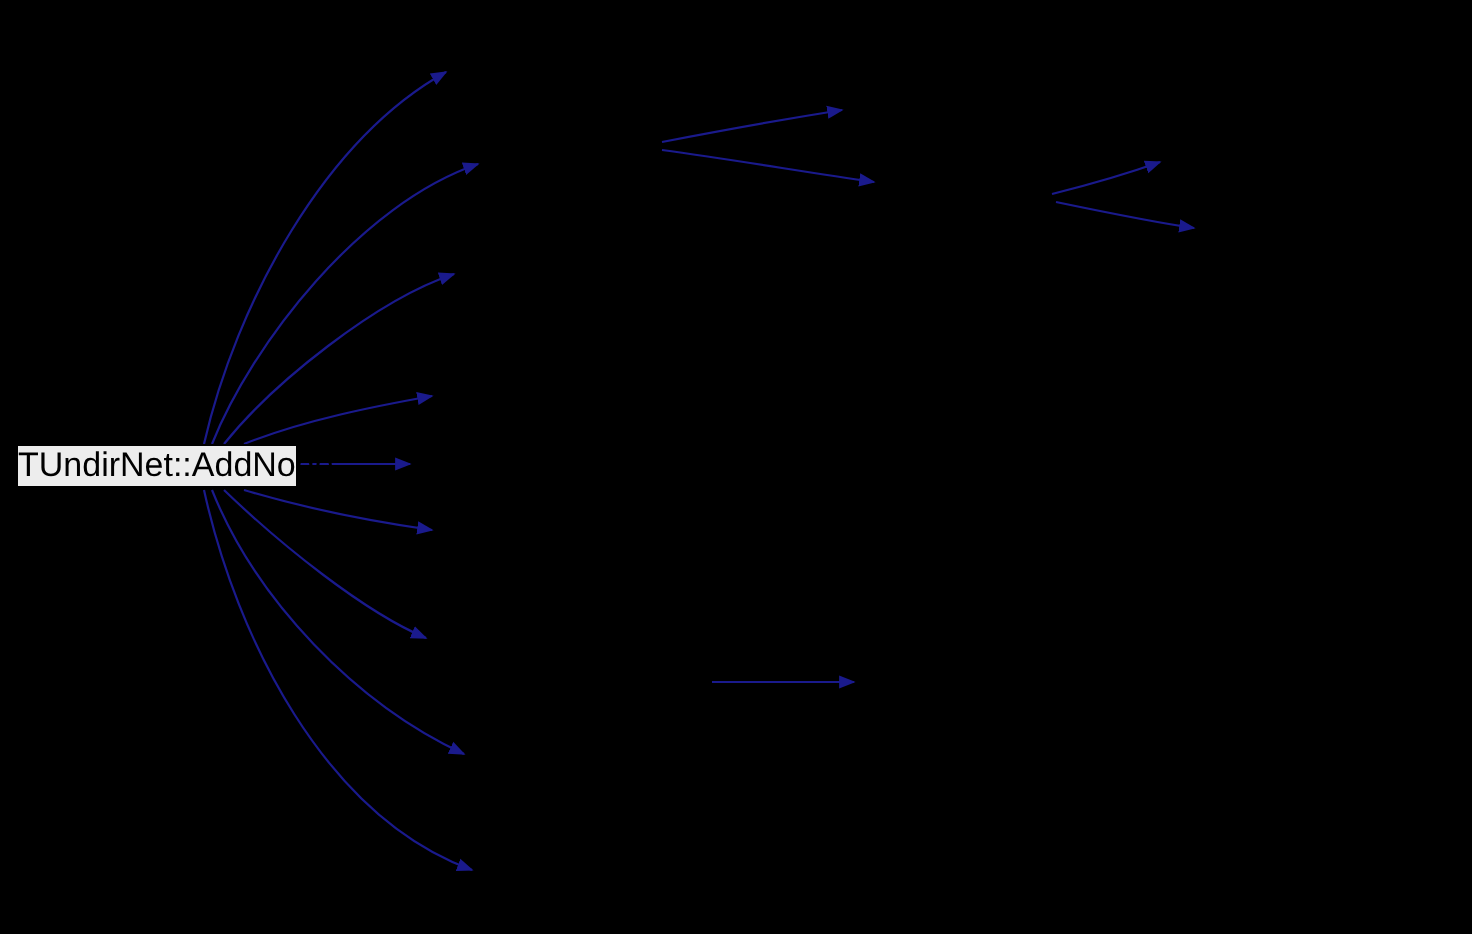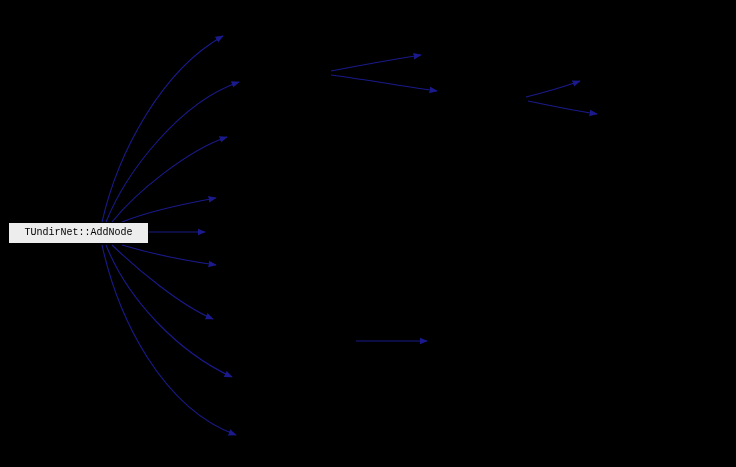--- a/index.html
+++ b/index.html
@@ -28,26 +28,25 @@
     fill: none;
     stroke: var(--edge, #191970);
     stroke-width: 1.1px;
   }
   .root-node {
     position: absolute;
     box-sizing: border-box;
     background: var(--node-fill, #eee);
     border: 1px solid var(--node-border, #000);
     color: var(--node-text, #000);
-    font-size: 10px;
+    font-size: 17px;
     line-height: 20px;
     text-align: center;
     white-space: nowrap;
     cursor: pointer;
-    font-family: Liberation Mono, monospace;
   }
 </style>
 </head>
 <body>
 
 <div class="stage">
   <svg class="graph-svg" viewBox="0 0 736 467" xmlns="http://www.w3.org/2000/svg">
     <defs>
       <marker id="arrowhead" viewBox="0 0 10 10" refX="9" refY="5" markerWidth="7.5" markerHeight="7.5" orient="auto">
         <path d="M 0,1 L 10,5 L 0,9 z" fill="#1a1a8c"></path>

